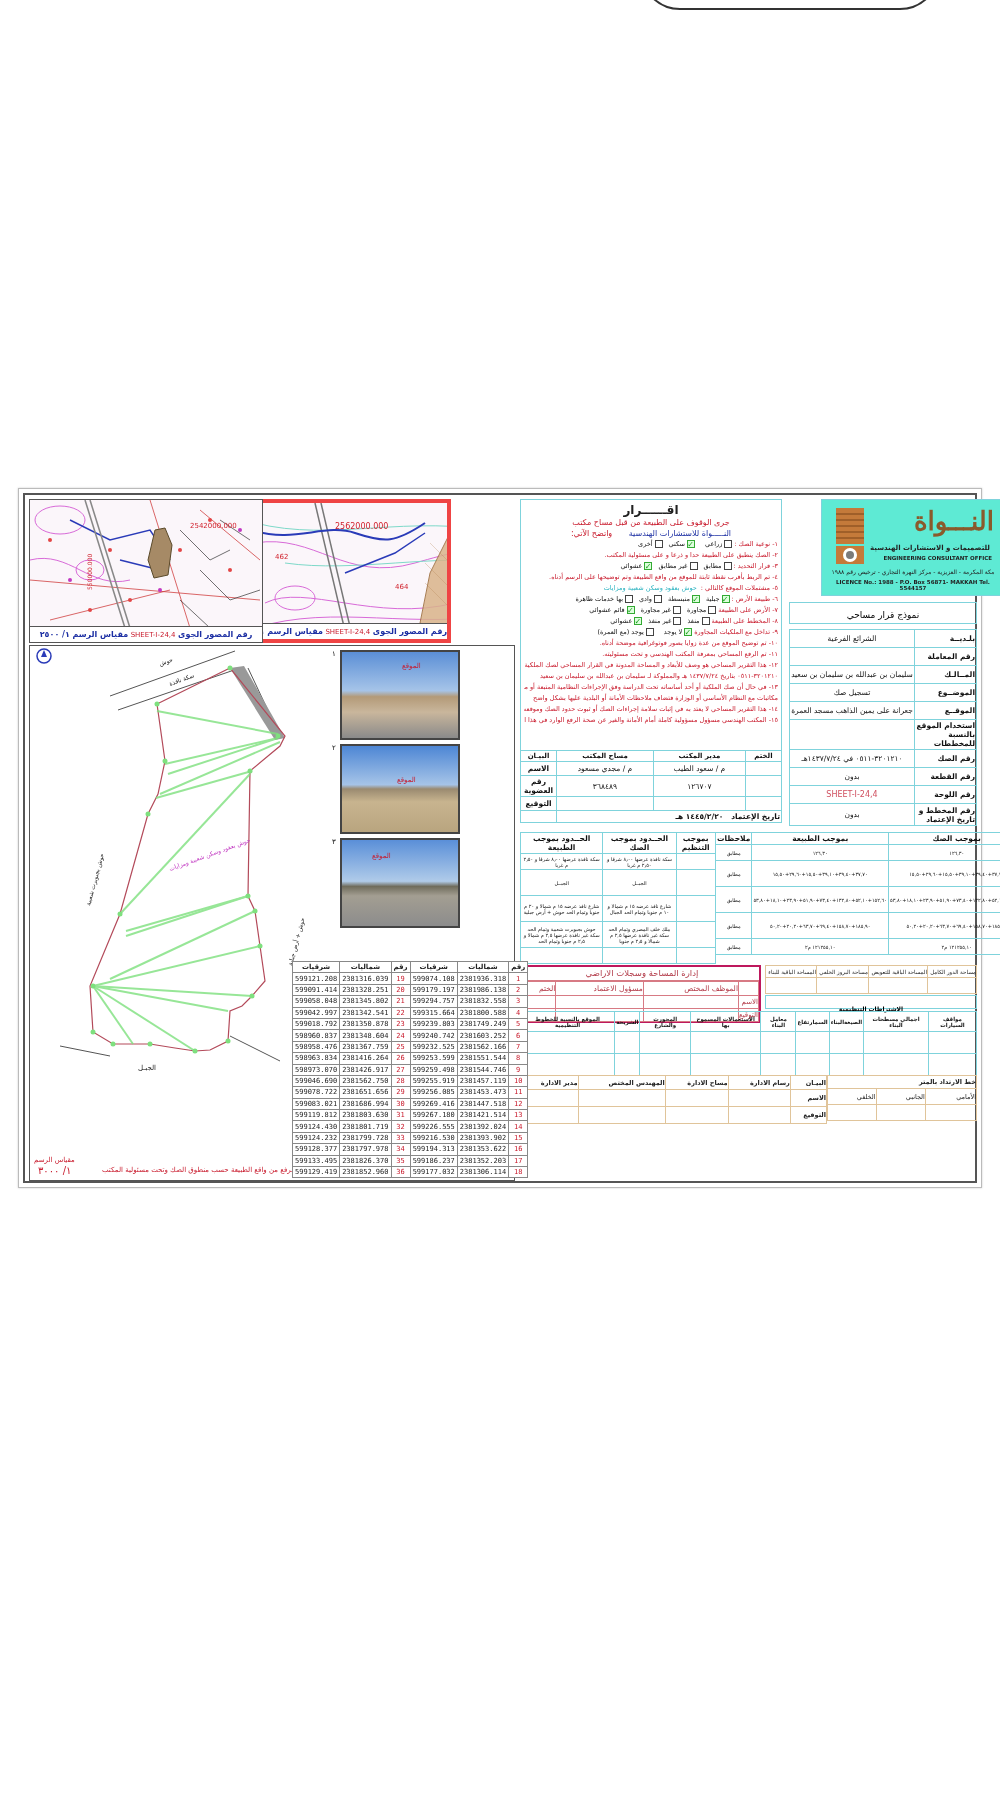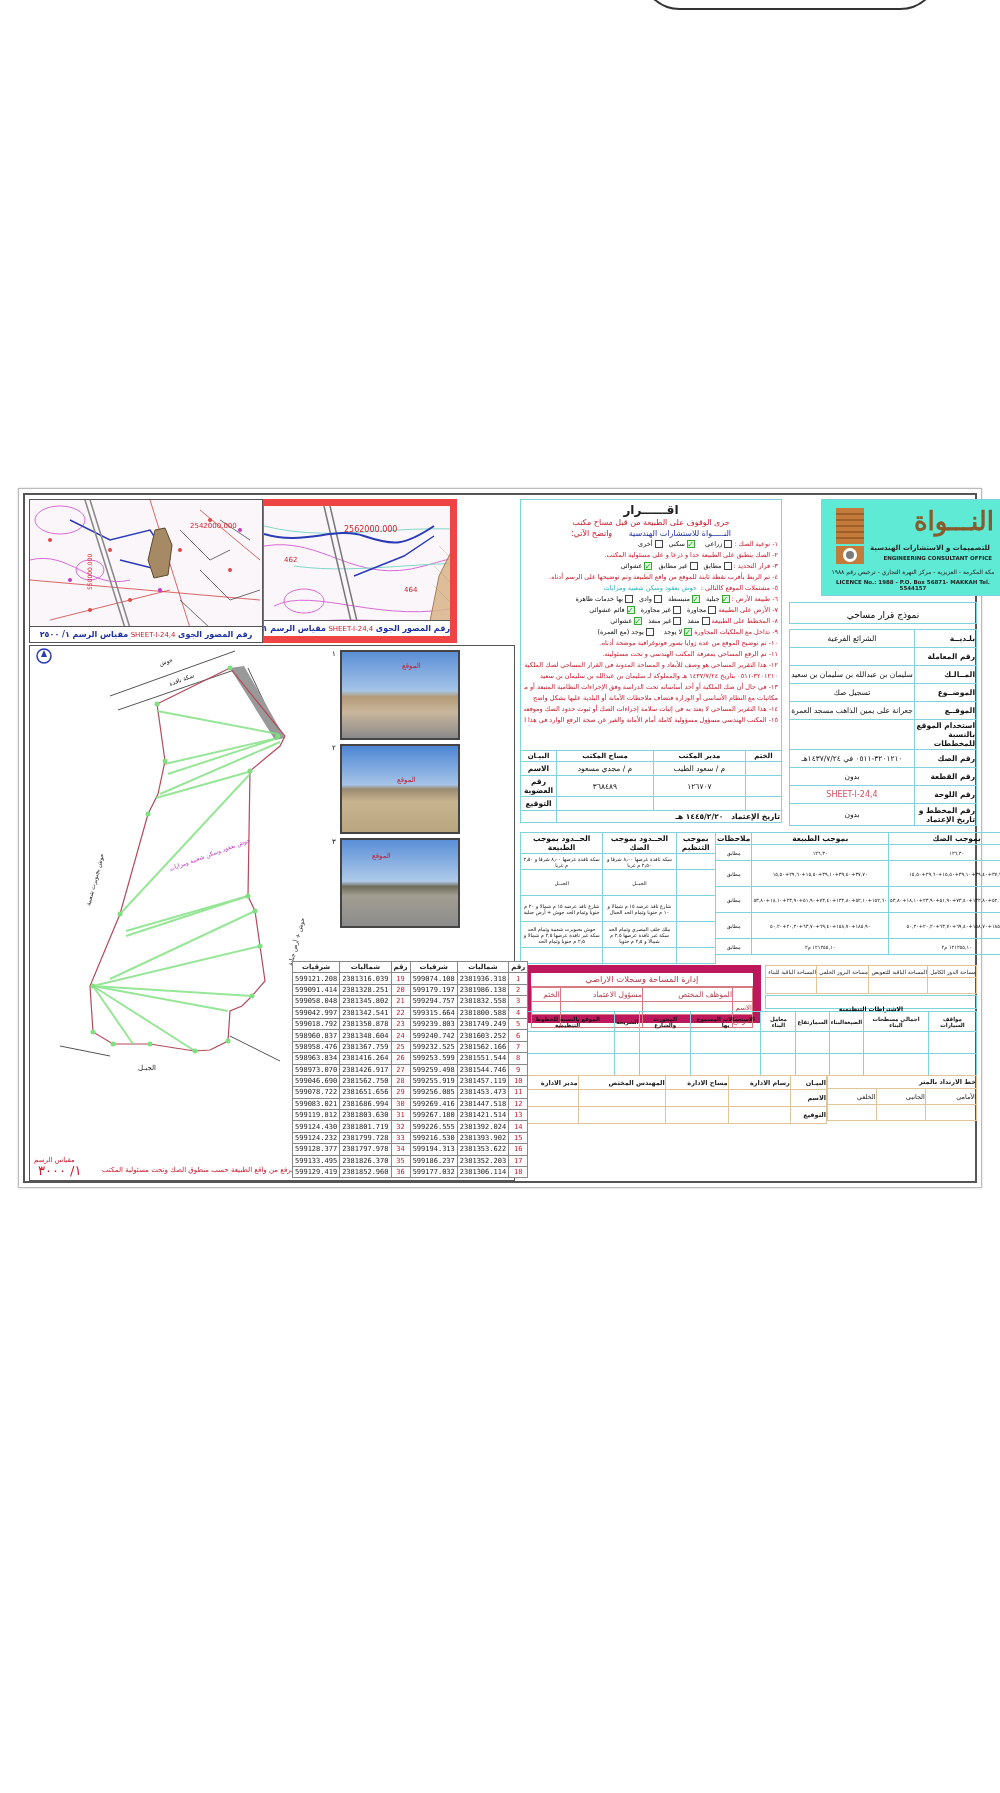--- a/index.html
+++ b/index.html
@@ -239,21 +239,21 @@
           </tr>
         </tbody>
     <tbody>
           <tr>
             <td></td>
             <td colspan="3" style="text-align:right;font-weight:bold"><span>تاريخ الإعتماد</span> &nbsp; <span>١٤٤٥/٢/٢٠ هـ</span></td>
           </tr>
   </tbody>
       </table>
 
-  <div class="ab" style="left:498px;top:470px;width:238px;height:58px;border:8px solid #be185d">
+  <div class="ab" style="left:498px;top:470px;width:238px;height:58px;border:2px solid #be185d">
     <div style="text-align:center;font-size:8.5px;color:#b23a48;direction:rtl;border-bottom:1px solid #d77a84;height:14px;line-height:13px">إدارة المساحة وسجلات الاراضي</div>
     <table class="pink" style="width:100%;font-size:7px;color:#b23a48;direction:rtl">
       <tbody>
             <tr id="la-head">
               <td style="width:18px"></td>
               <td style="height:14px;font-size:7.5px">الموظف المختص</td>
               <td style="height:14px;font-size:7.5px">مسؤول الاعتماد</td>
               <td style="height:14px;font-size:7.5px">الختم</td>
             </tr>
       <tr>
@@ -367,21 +367,21 @@
     <tr>
             <td style="height:17px;font-weight:bold">التوقيع</td>
             <td></td>
             <td></td>
             <td></td>
             <td></td>
           </tr>
   </tbody>
       </table>
 
-  <div class="ab" style="left:232px;top:4px;width:200px;height:144px;border:7px solid #ef4444;overflow:hidden;background:#fbf6fa">
+  <div class="ab" style="left:226px;top:4px;width:200px;height:144px;border:4px solid #ef4444;overflow:hidden;background:#fbf6fa">
     <svg width="252" height="128">
       <g fill="none" stroke="#d86ad8" stroke-width="1">
             <path d="M0 40 C60 30 90 80 160 60 S240 40 252 80"></path>
             <path d="M10 100 C50 80 120 120 200 100"></path>
             <ellipse cx="40" cy="95" rx="20" ry="12"></ellipse>
             <path d="M0 125 C80 100 160 128 252 110"></path>
           </g>
       <g fill="none" stroke="#7ed9c9" stroke-width="1">
             <path d="M0 20 C80 40 150 10 252 30"></path>
             <path d="M30 60 C100 70 180 50 252 60"></path>
@@ -514,21 +514,21 @@
           </g>
       <text x="130" y="20" font-size="6" fill="#222" font-family="DejaVu Sans" transform="rotate(-20 130 20)">حوش</text>
       <text x="140" y="40" font-size="6" fill="#222" font-family="DejaVu Sans" transform="rotate(-20 140 40)">سكة نافذة</text>
       <text x="140" y="225" font-size="6" fill="#c23ac2" font-family="DejaVu Sans" transform="rotate(-20 140 225)">حوش بعقود وسكن شعبية ومزايات</text>
       <text x="60" y="260" font-size="6" fill="#222" font-family="DejaVu Sans" transform="rotate(-75 60 260)">حوش بجبوبرت شعبية</text>
       <text x="262" y="320" font-size="6" fill="#222" font-family="DejaVu Sans" transform="rotate(-75 262 320)">حوش + أرض جبلية</text>
       <text x="108" y="424" font-size="7" fill="#222" font-family="DejaVu Sans">الجبـل</text>
     </svg>
     <div class="ab t red" style="left:72px;bottom:4px;font-size:7px">تم الرفع من واقع الطبيعة حسب منطوق الصك وتحت مسئولية المكتب</div>
     <div class="ab t red" style="left:4px;bottom:14px;font-size:7px">مقياس الرسم</div>
-    <div class="ab t red" style="left:8px;bottom:4px;font-size:13px">١/ ٣٠٠٠</div>
+    <div class="ab t red" style="left:8px;bottom:4px;font-size:10px">١/ ٣٠٠٠</div>
 
     <div class="photo" style="left:310px;top:4px;width:120px;height:90px;background:linear-gradient(#5b8fd6 0%,#a6c4e8 45%,#b39a78 52%,#c9b69c 70%,#8a8a8a 100%)">
       <span class="ab red" style="left:60px;top:10px;font-size:7px;direction:rtl">الموقع</span>
     </div>
     <div class="ab" style="left:302px;top:4px;font-size:7px">١</div>
     <div class="photo" style="left:310px;top:98px;width:120px;height:90px;background:linear-gradient(#4d86d4 0%,#a6c4e8 45%,#9a8a70 50%,#c8b48f 65%,#b9a57f 100%)">
       <span class="ab red" style="left:55px;top:30px;font-size:7px;direction:rtl">الموقع</span>
     </div>
     <div class="ab" style="left:302px;top:98px;font-size:7px">٢</div>
     <div class="photo" style="left:310px;top:192px;width:120px;height:90px;background:linear-gradient(#5a8fd8 0%,#b0cbe9 48%,#6f6c5c 54%,#a39e92 65%,#8c8c8c 100%)">

